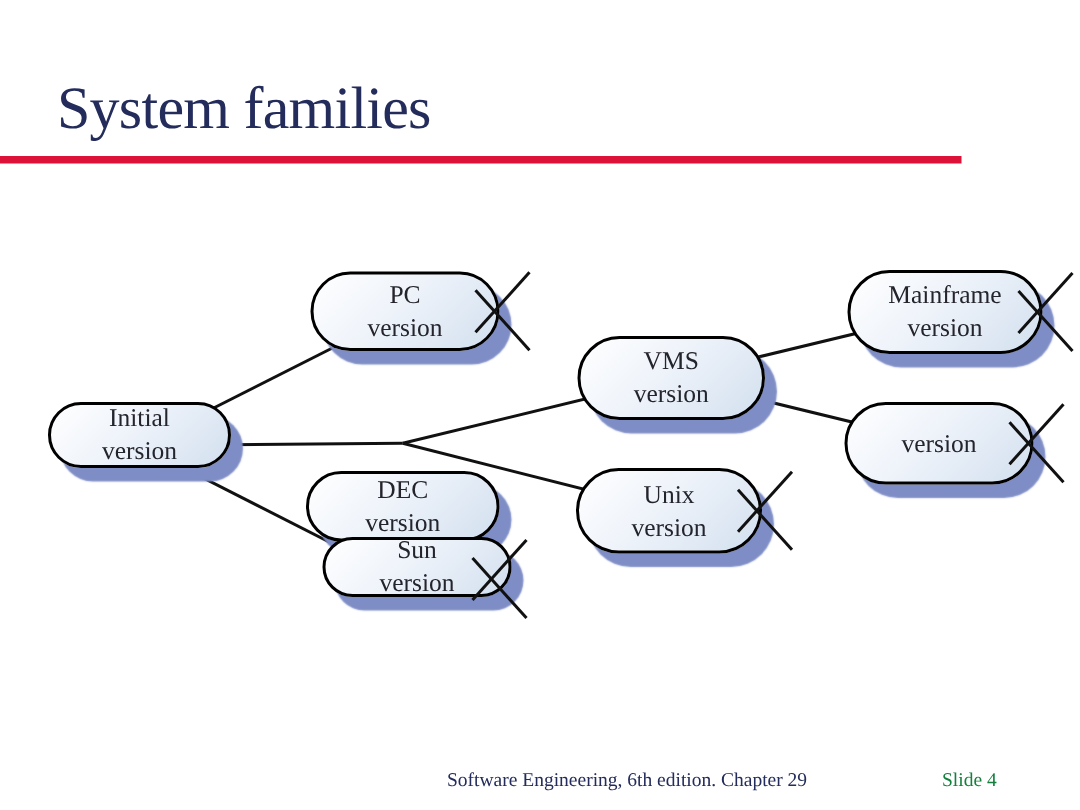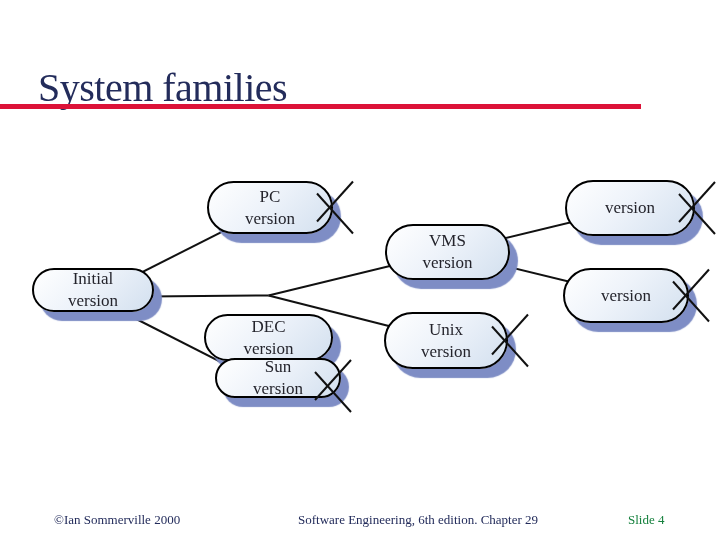--- a/index.html
+++ b/index.html
@@ -11,21 +11,21 @@
   #slide {
     position: relative;
     width: 720px;
     height: 540px;
     background: #ffffff;
     overflow: hidden;
   }
   #title {
     position: absolute;
     left: 38px;
-    top: 66px;
+    top: 50px;
     font-size: 40px;
     line-height: 44px;
     letter-spacing: -0.5px;
     white-space: nowrap;
     z-index: 4;
   }
   #title-rule {
     position: absolute;
     left: 0;
     top: 104px;
@@ -102,36 +102,36 @@
       </div>
       <div class="node" style="left: 385px; top: 224px; width: 125px; height: 56px; border-radius: 28px; border-color: rgb(0, 0, 0); color: rgb(36, 36, 44); background: linear-gradient(135deg, rgb(255, 255, 255) 0%, rgb(238, 243, 250) 45%, rgb(211, 224, 239) 100%); box-shadow: rgb(126, 141, 197) 8px 9px 1px;">
         <div>VMS</div>
         <div>version</div>
       </div>
       <div class="node" style="left: 384px; top: 312px; width: 124px; height: 57px; border-radius: 28.5px; border-color: rgb(0, 0, 0); color: rgb(36, 36, 44); background: linear-gradient(135deg, rgb(255, 255, 255) 0%, rgb(238, 243, 250) 45%, rgb(211, 224, 239) 100%); box-shadow: rgb(126, 141, 197) 8px 9px 1px;">
         <div>Unix</div>
         <div>version</div>
       </div>
       <div class="node" style="left: 565px; top: 180px; width: 130px; height: 56px; border-radius: 28px; border-color: rgb(0, 0, 0); color: rgb(36, 36, 44); background: linear-gradient(135deg, rgb(255, 255, 255) 0%, rgb(238, 243, 250) 45%, rgb(211, 224, 239) 100%); box-shadow: rgb(126, 141, 197) 8px 9px 1px;">
+        <div>Mainframe</div>
         <div>version</div>
       </div>
       <div class="node" style="left: 563px; top: 268px; width: 126px; height: 55px; border-radius: 27.5px; border-color: rgb(0, 0, 0); color: rgb(36, 36, 44); background: linear-gradient(135deg, rgb(255, 255, 255) 0%, rgb(238, 243, 250) 45%, rgb(211, 224, 239) 100%); box-shadow: rgb(126, 141, 197) 8px 9px 1px;">
         <div>version</div>
       </div>
     </div>
 
   <svg id="marks-layer" class="layer" width="720" height="540">
       <line x1="317" y1="221.5" x2="353" y2="181.5" stroke="#111111" stroke-width="2"></line>
       <line x1="317" y1="193.5" x2="353" y2="233.5" stroke="#111111" stroke-width="2"></line>
       <line x1="315" y1="400" x2="351" y2="360" stroke="#111111" stroke-width="2"></line>
       <line x1="315" y1="372" x2="351" y2="412" stroke="#111111" stroke-width="2"></line>
       <line x1="492" y1="354.5" x2="528" y2="314.5" stroke="#111111" stroke-width="2"></line>
       <line x1="492" y1="326.5" x2="528" y2="366.5" stroke="#111111" stroke-width="2"></line>
       <line x1="679" y1="222" x2="715" y2="182" stroke="#111111" stroke-width="2"></line>
       <line x1="679" y1="194" x2="715" y2="234" stroke="#111111" stroke-width="2"></line>
       <line x1="673" y1="309.5" x2="709" y2="269.5" stroke="#111111" stroke-width="2"></line>
       <line x1="673" y1="281.5" x2="709" y2="321.5" stroke="#111111" stroke-width="2"></line>
     </svg>
 
-  <div id="footer-copyright" class="footer-text" style="color: rgb(35, 44, 91);">©Ian Sommerville 2000</div>
   <div id="footer-center" class="footer-text" style="color: rgb(35, 44, 91); margin-left: 28px;">Software Engineering, 6th edition. Chapter 29</div>
   <div id="footer-slide" class="footer-text" style="color: #15803d;">Slide 4</div>
 </div>
 
 </body></html>

